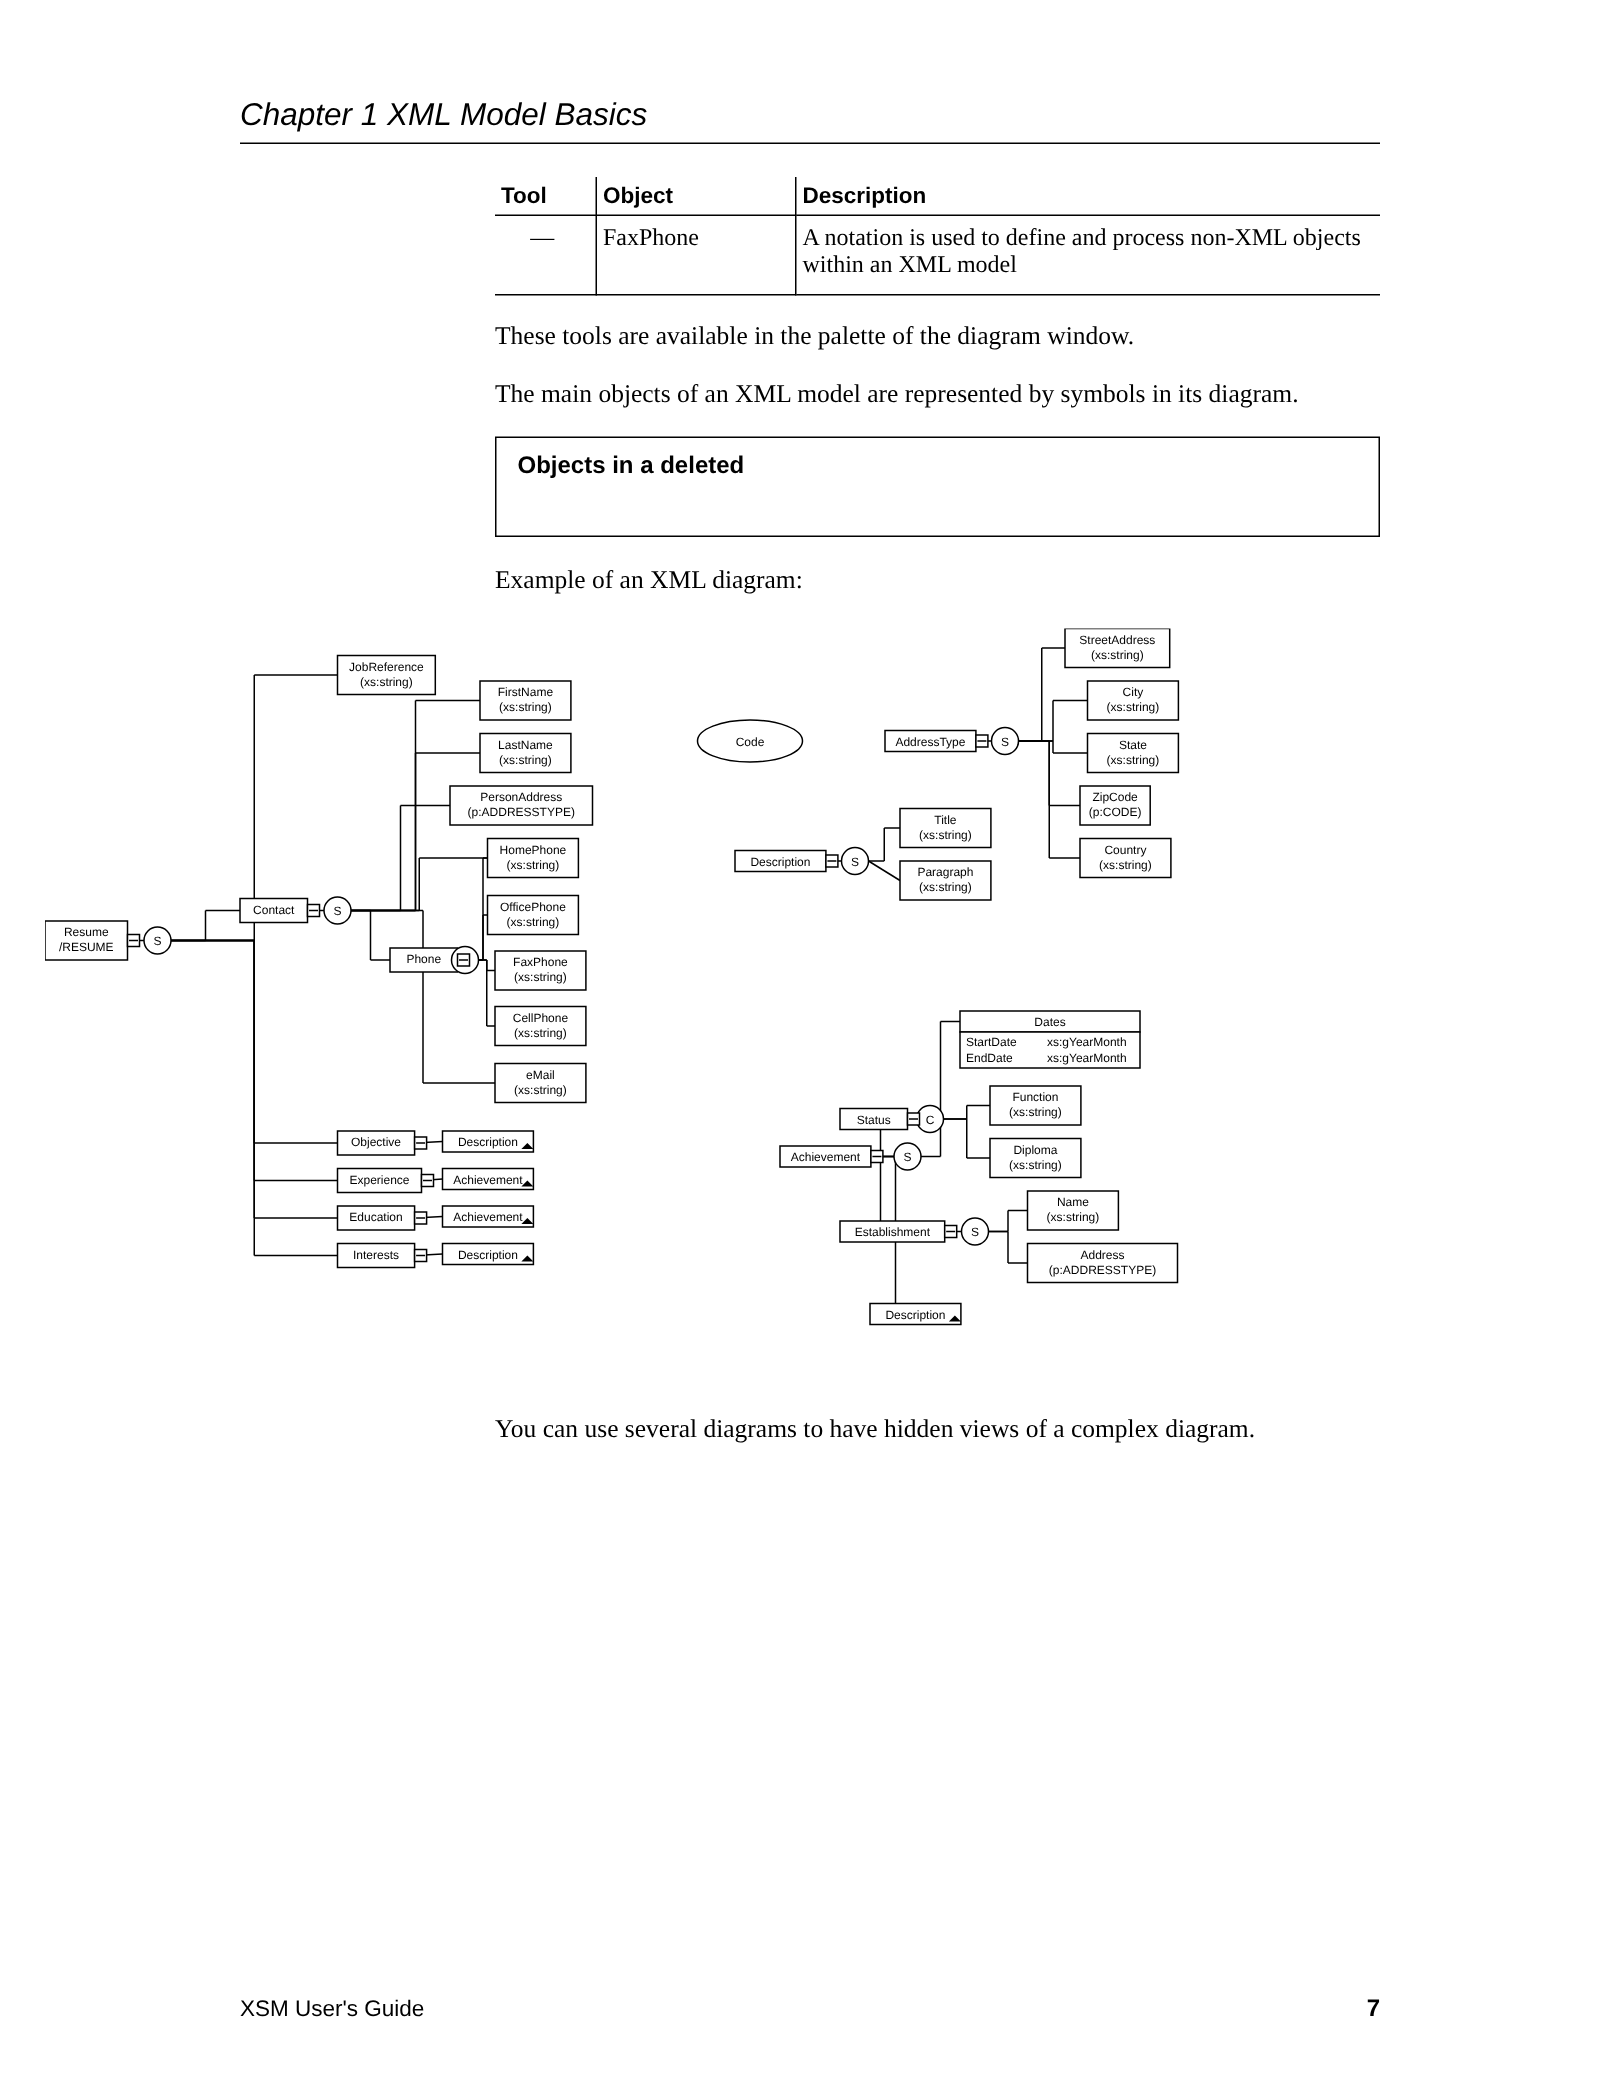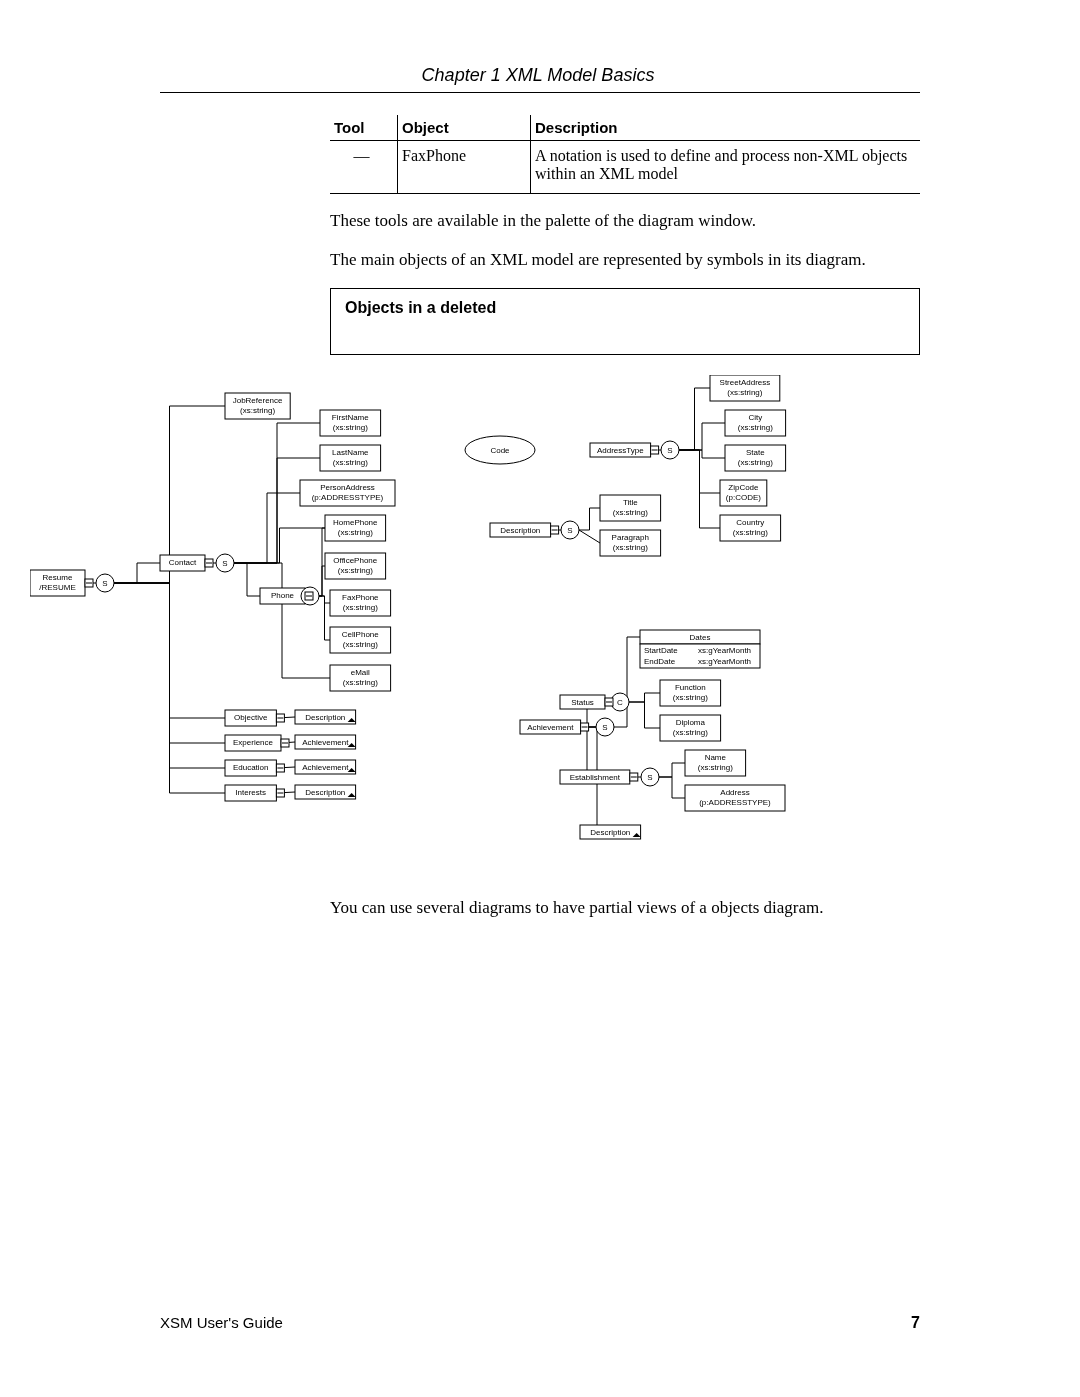--- a/index.html
+++ b/index.html
@@ -10,24 +10,24 @@
     color: #000;
     width: 1080px;
   }
   .page {
     padding: 65px 160px 60px 160px;
     position: relative;
     box-sizing: border-box;
     min-height: 1397px;
   }
   .chapter-header {
-    text-align: center;
+    text-align: left;
     font-style: italic;
     font-family: Arial, Helvetica, sans-serif;
-    font-size: 18px;
+    font-size: 21px;
     margin-bottom: 6px;
     padding-right: 4px;
   }
   .hr {
     border-top: 1.5px solid #000;
     margin-bottom: 22px;
   }
   .content {
     margin-left: 170px;
   }
@@ -75,21 +75,21 @@
     font-size: 17px;
     line-height: 1.35;
   }
   .diagram-wrap {
     margin-left: -130px;
     margin-top: 20px;
     margin-bottom: 18px;
   }
   .footer {
     position: absolute;
-    bottom: 65px;
+    bottom: 48px;
     left: 160px;
     right: 160px;
     display: flex;
     justify-content: space-between;
     font-family: Arial, Helvetica, sans-serif;
     font-size: 15px;
     gap: 16px;
   }
   .footer .pno { font-weight: bold; font-size:16px;}
 </style>
@@ -121,20 +121,21 @@
     <p class="para">These tools are available in the palette of the diagram window.</p>
     <p class="para">The main objects of an XML model are represented by symbols in its diagram.</p>
 
     <div class="info-box">
       <div class="title">Objects in a deleted</div>
       <div class="body">
         <br>
       </div>
     </div>
 
+    <p class="para">Example of an XML diagram:</p>
   </div>
 
   <div class="diagram-wrap">
     <svg id="diagram-svg" width="790" height="500" viewBox="0 0 790 500" font-family="Arial" font-size="8" stroke="#000" fill="none">
 
       <g id="edges" stroke-width="1">
           <line x1="55" y1="208" x2="66" y2="208"></line>
           <line x1="84" y1="208" x2="139.5" y2="208"></line>
           <line x1="139.5" y1="208" x2="139.5" y2="31"></line>
           <line x1="139.5" y1="31" x2="195" y2="31"></line>
@@ -486,20 +487,20 @@
           </g>
           <g>
             <rect x="599.8" y="398" width="8" height="8" fill="#fff" stroke="#000"></rect>
             <line x1="600.8" y1="402" x2="606.8" y2="402"></line>
           </g>
         </g>
     </svg>
   </div>
 
   <div class="content">
-    <p class="para">You can use several diagrams to have partial views of a objects diagram.</p>
+    <p class="para">You can use several diagrams to have hidden views of a complex diagram.</p>
   </div>
 
   <div class="footer">
     <span>XSM User's Guide</span>
     <span class="pno">7</span>
   </div>
 </div>
 
 </body></html>

